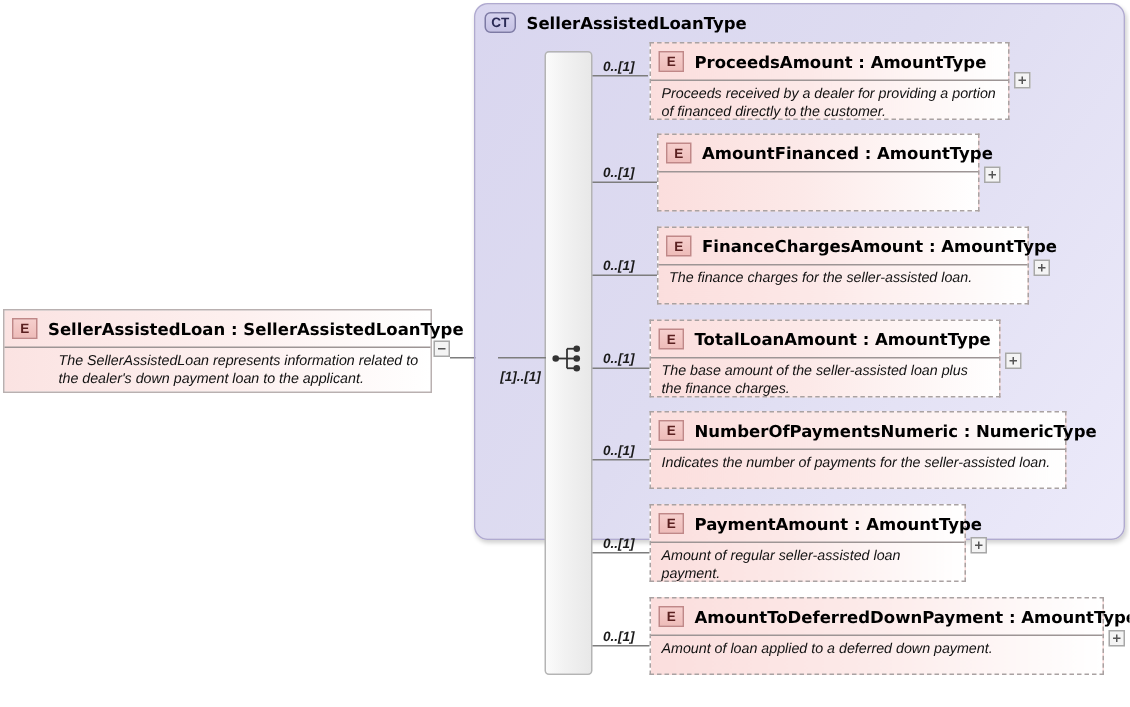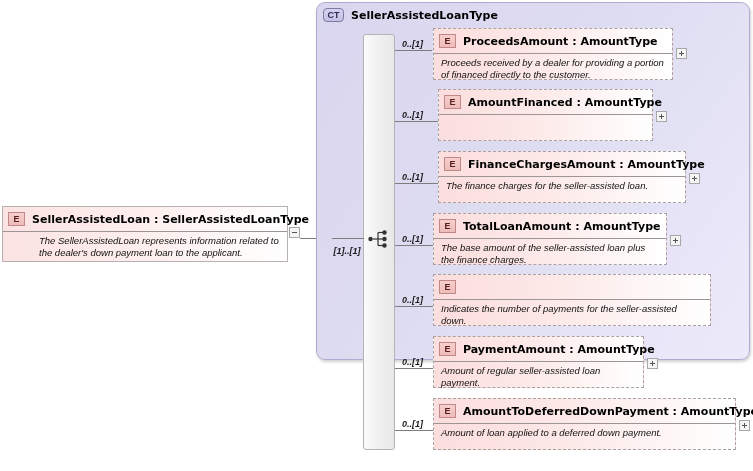--- a/index.html
+++ b/index.html
@@ -321,22 +321,23 @@
   </div>
   <div class="doc">The base amount of the seller-assisted loan plus the finance charges.</div>
 </div>
 <div class="expand-toggle" style="left:670px; top:235px;"></div>
 
 <div class="child-conn" style="left:395px; top:306px; width:48px;"></div>
 <div class="child-card" style="left:402px; top:295px;">0..[1]</div>
 <div class="child-box" style="left:433px; top:274px; width:278px; height:52px;">
   <div class="title-row">
     <span class="e-badge">E</span>
-  </div>
-  <div class="doc">Indicates the number of payments for the seller-assisted down.</div>
+    <span class="elem-title">NumberOfPaymentsNumeric : NumericType</span>
+  </div>
+  <div class="doc">Indicates the number of payments for the seller-assisted loan.</div>
 </div>
 
 <div class="child-conn" style="left:395px; top:368px; width:48px;"></div>
 <div class="child-card" style="left:402px; top:357px;">0..[1]</div>
 <div class="child-box" style="left:433px; top:336px; width:211px; height:52px;">
   <div class="title-row">
     <span class="e-badge">E</span>
     <span class="elem-title">PaymentAmount : AmountType</span>
   </div>
   <div class="doc">Amount of regular seller-assisted loan payment.</div>

